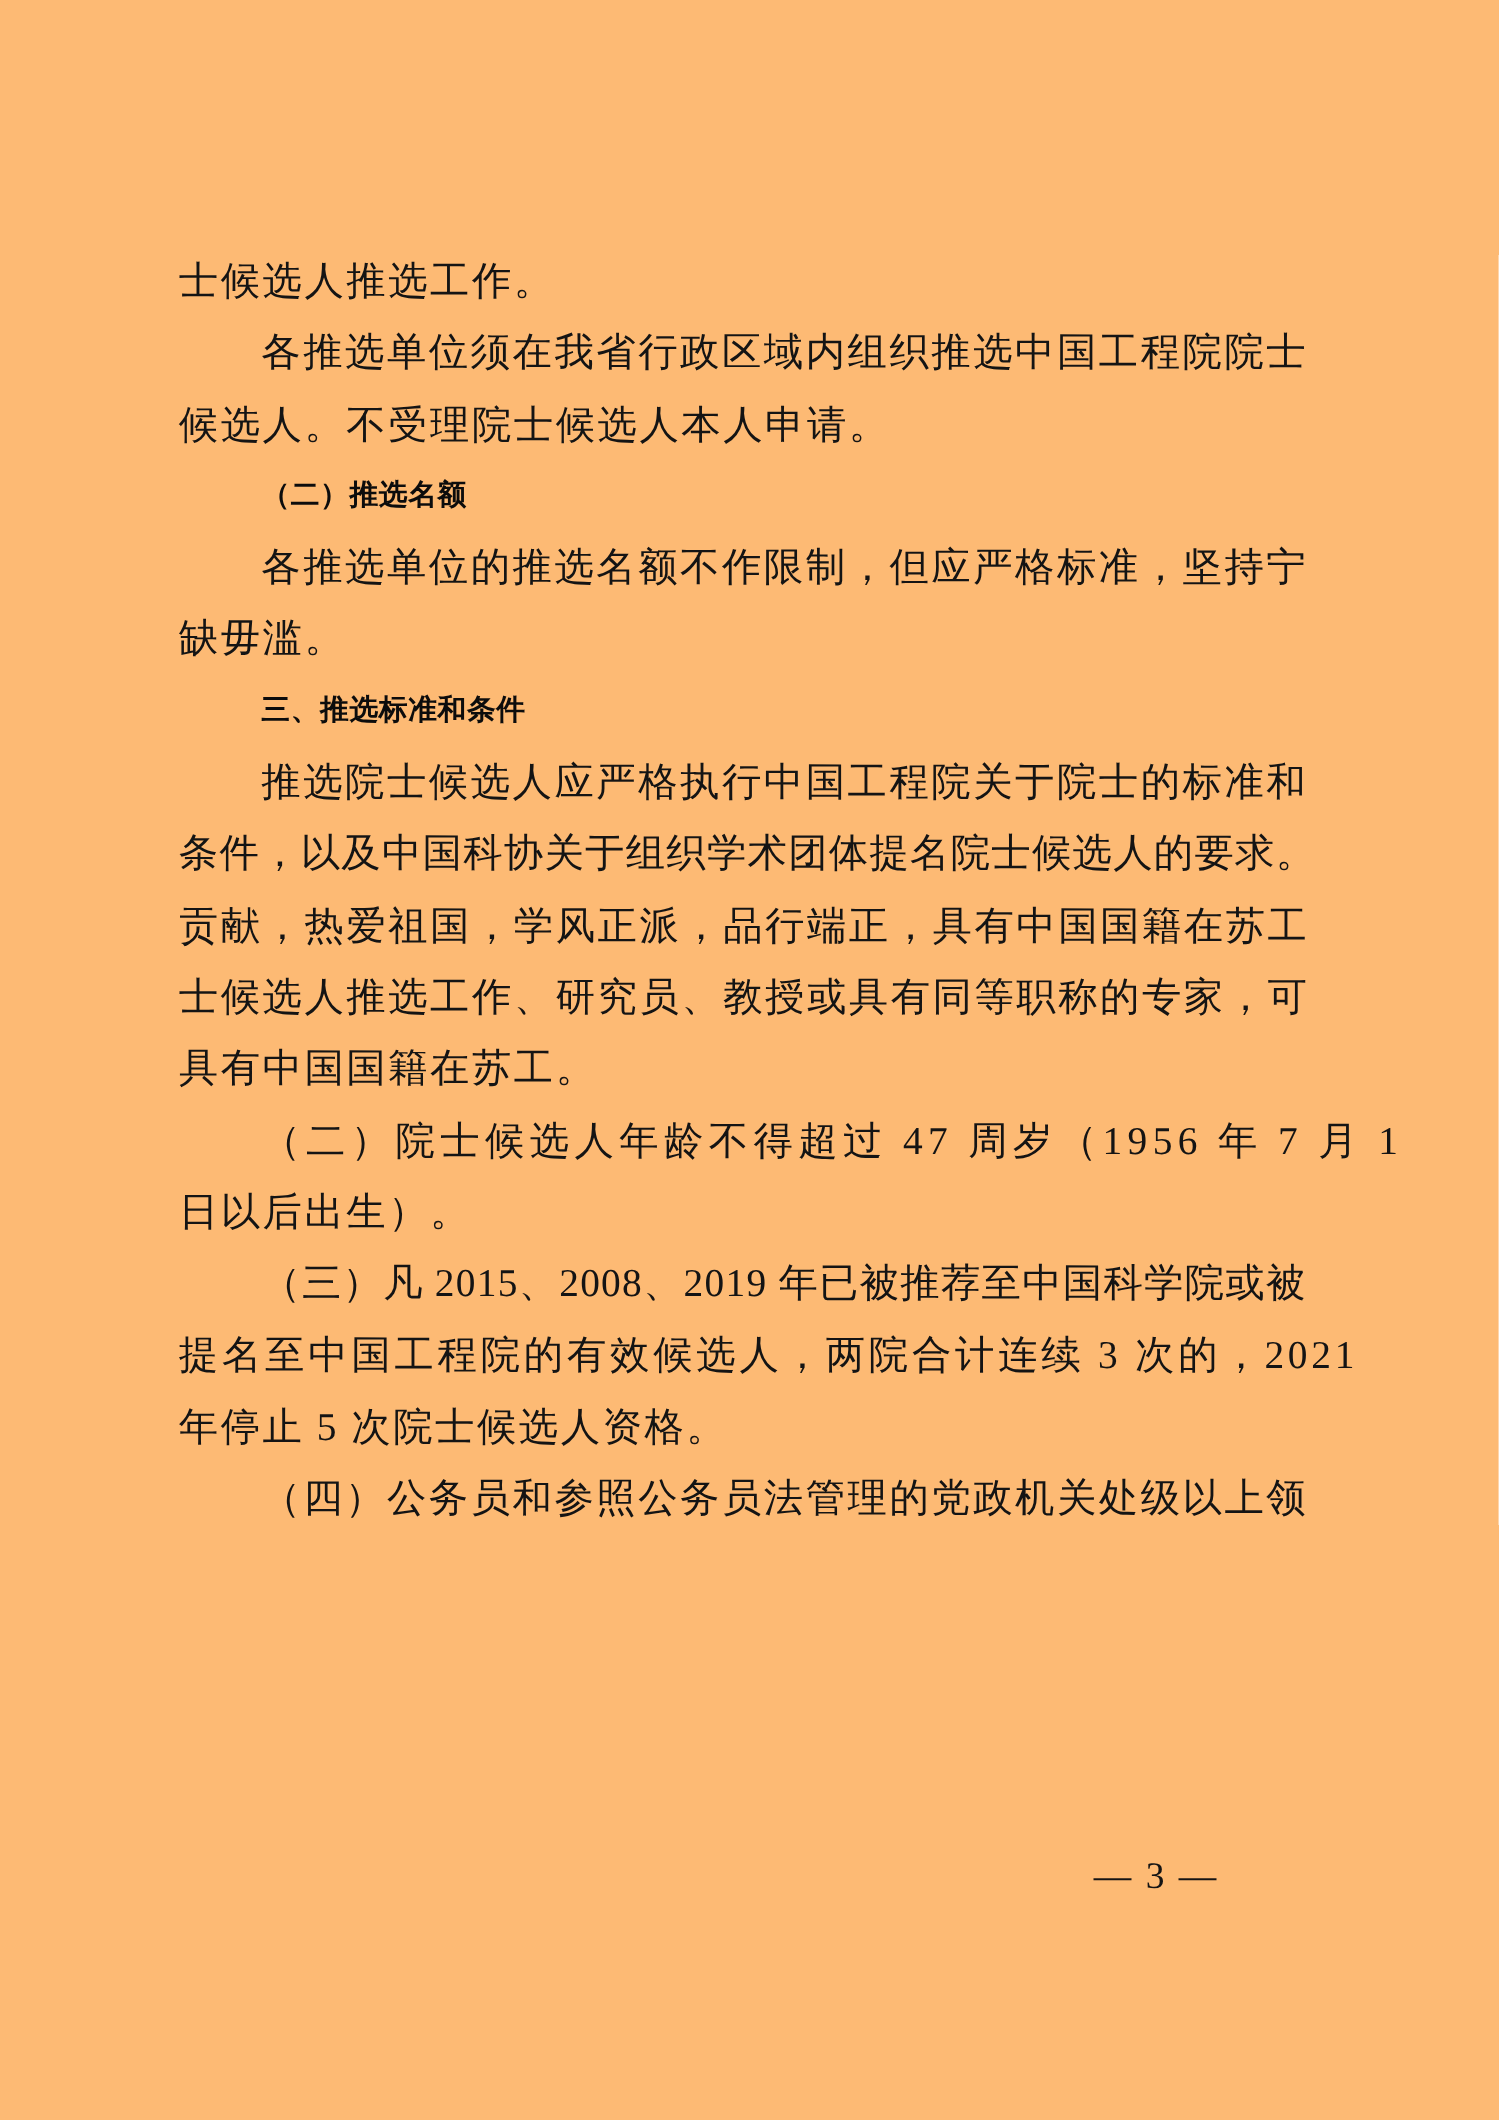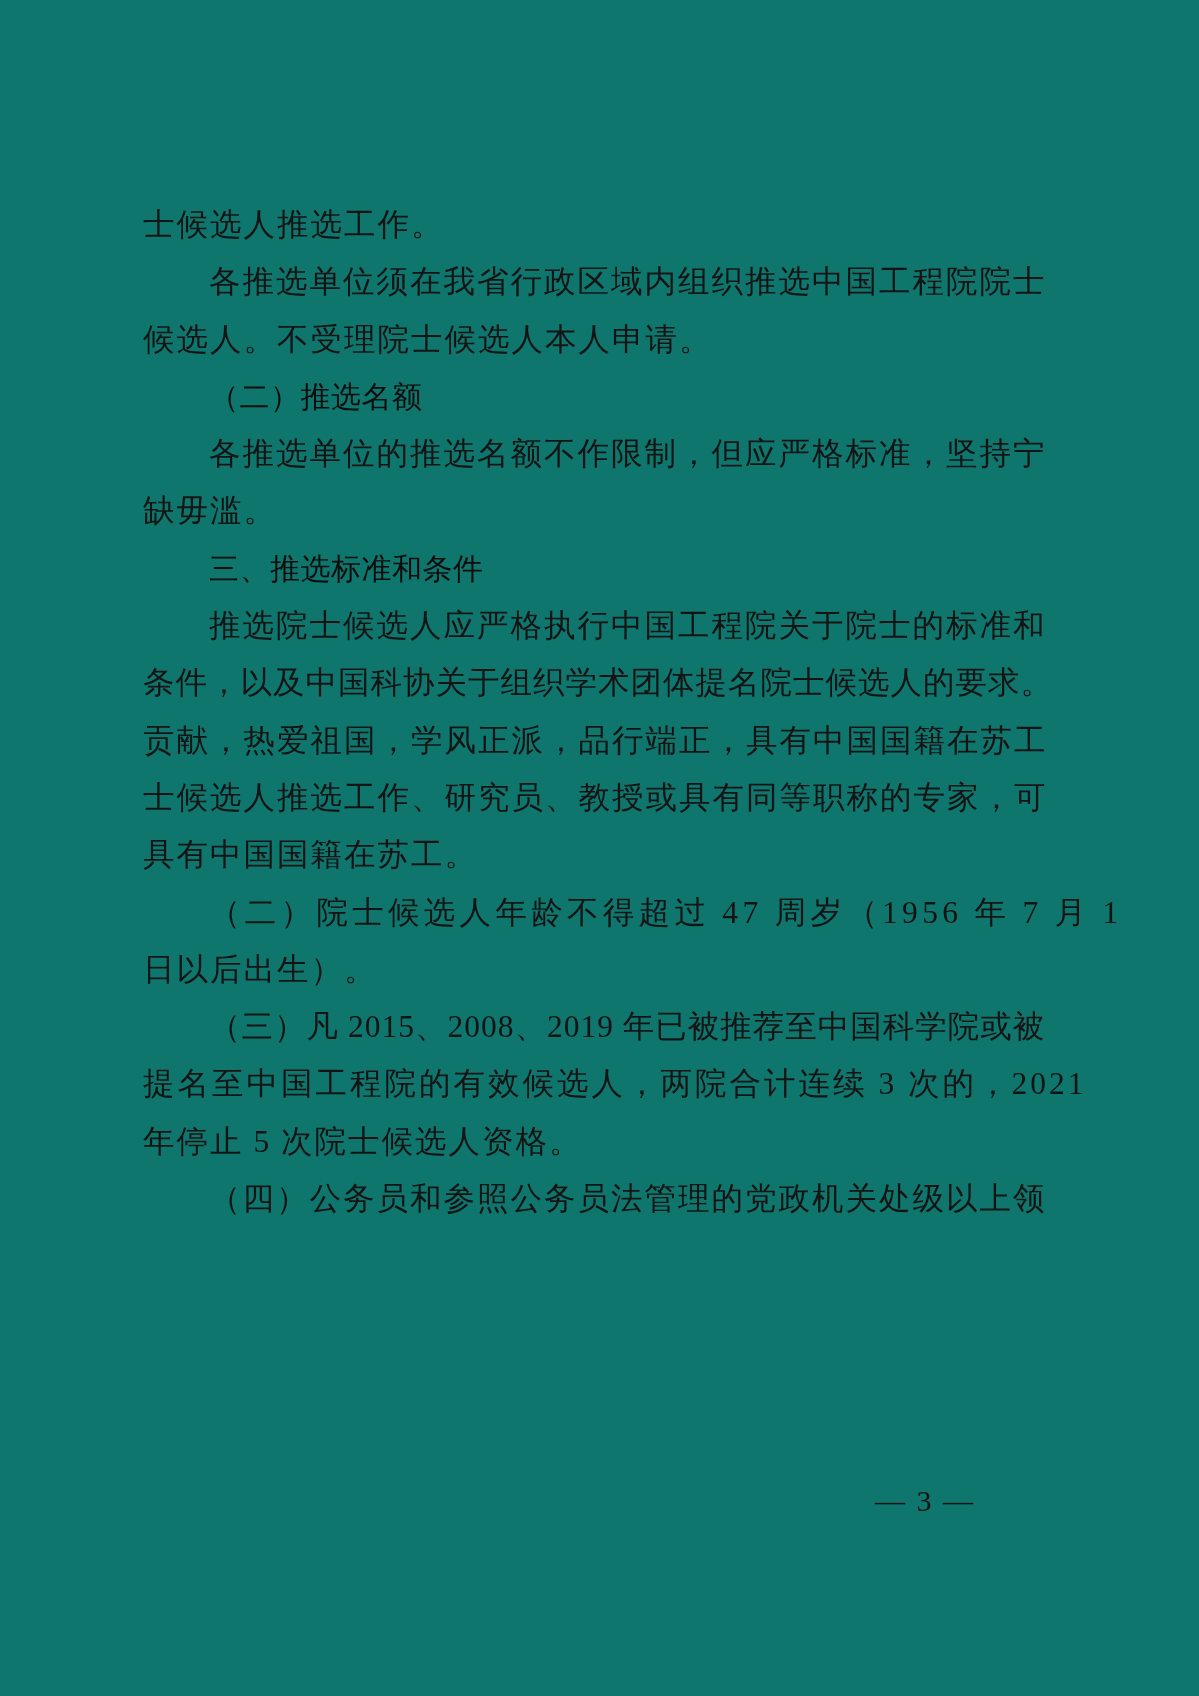--- a/index.html
+++ b/index.html
@@ -9,21 +9,21 @@
   }
 
   body {
     font-family: "DejaVu Serif", "Liberation Serif", serif;
   }
 
   #page {
     position: relative;
     width: 1199px;
     height: 1696px;
-    background: #0f766e;
+    background: #fdba74;
     overflow: hidden;
     box-sizing: border-box;
   }
 
   
   #doc-body {
     position: absolute;
     left: 143px;
     top: 196px;
     width: 833px;
@@ -52,22 +52,22 @@
   .line.just-4  { letter-spacing: 4.3px; }
 
   .indent {
     display: inline-block;
     width: 66px;
   }
 
   
   .line.heading {
     font-family: "DejaVu Sans", "Liberation Sans", sans-serif;
-    font-weight: normal;
-    font-size: 30px;
+    font-weight: bold;
+    font-size: 23px;
     letter-spacing: 0.5px;
     color: #0c0c0c;
   }
 
   
   #page-footer {
     position: absolute;
     left: 0;
     top: 1484px;
     width: 975px;

